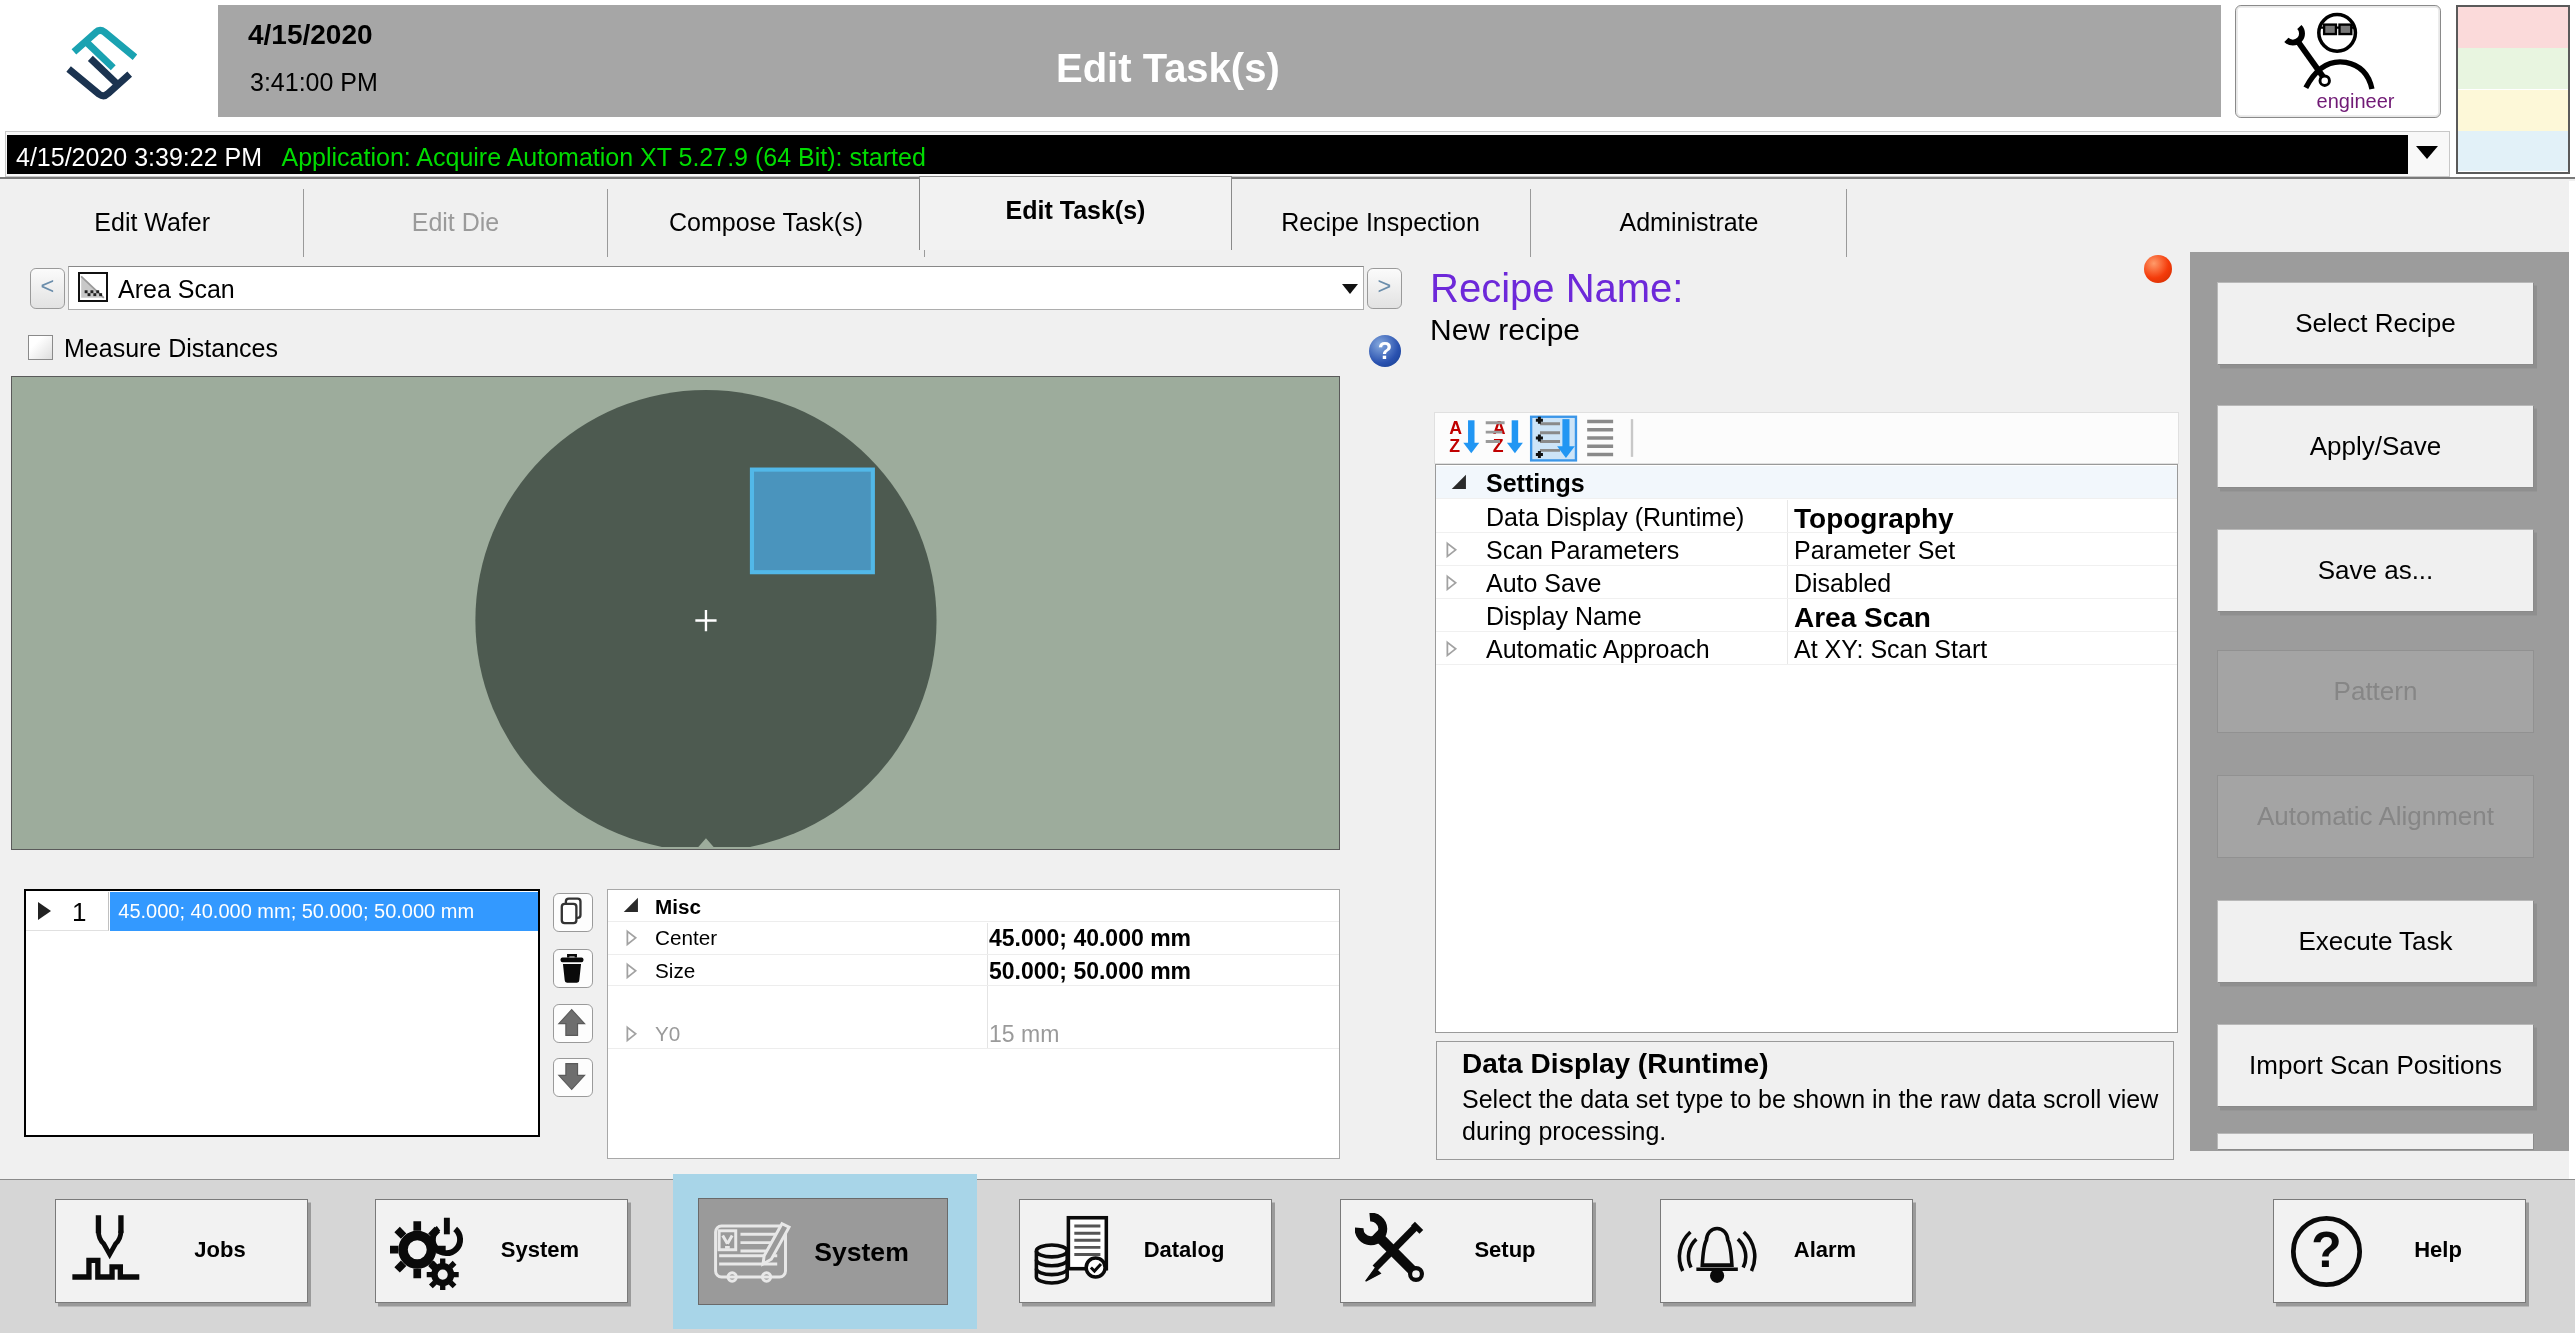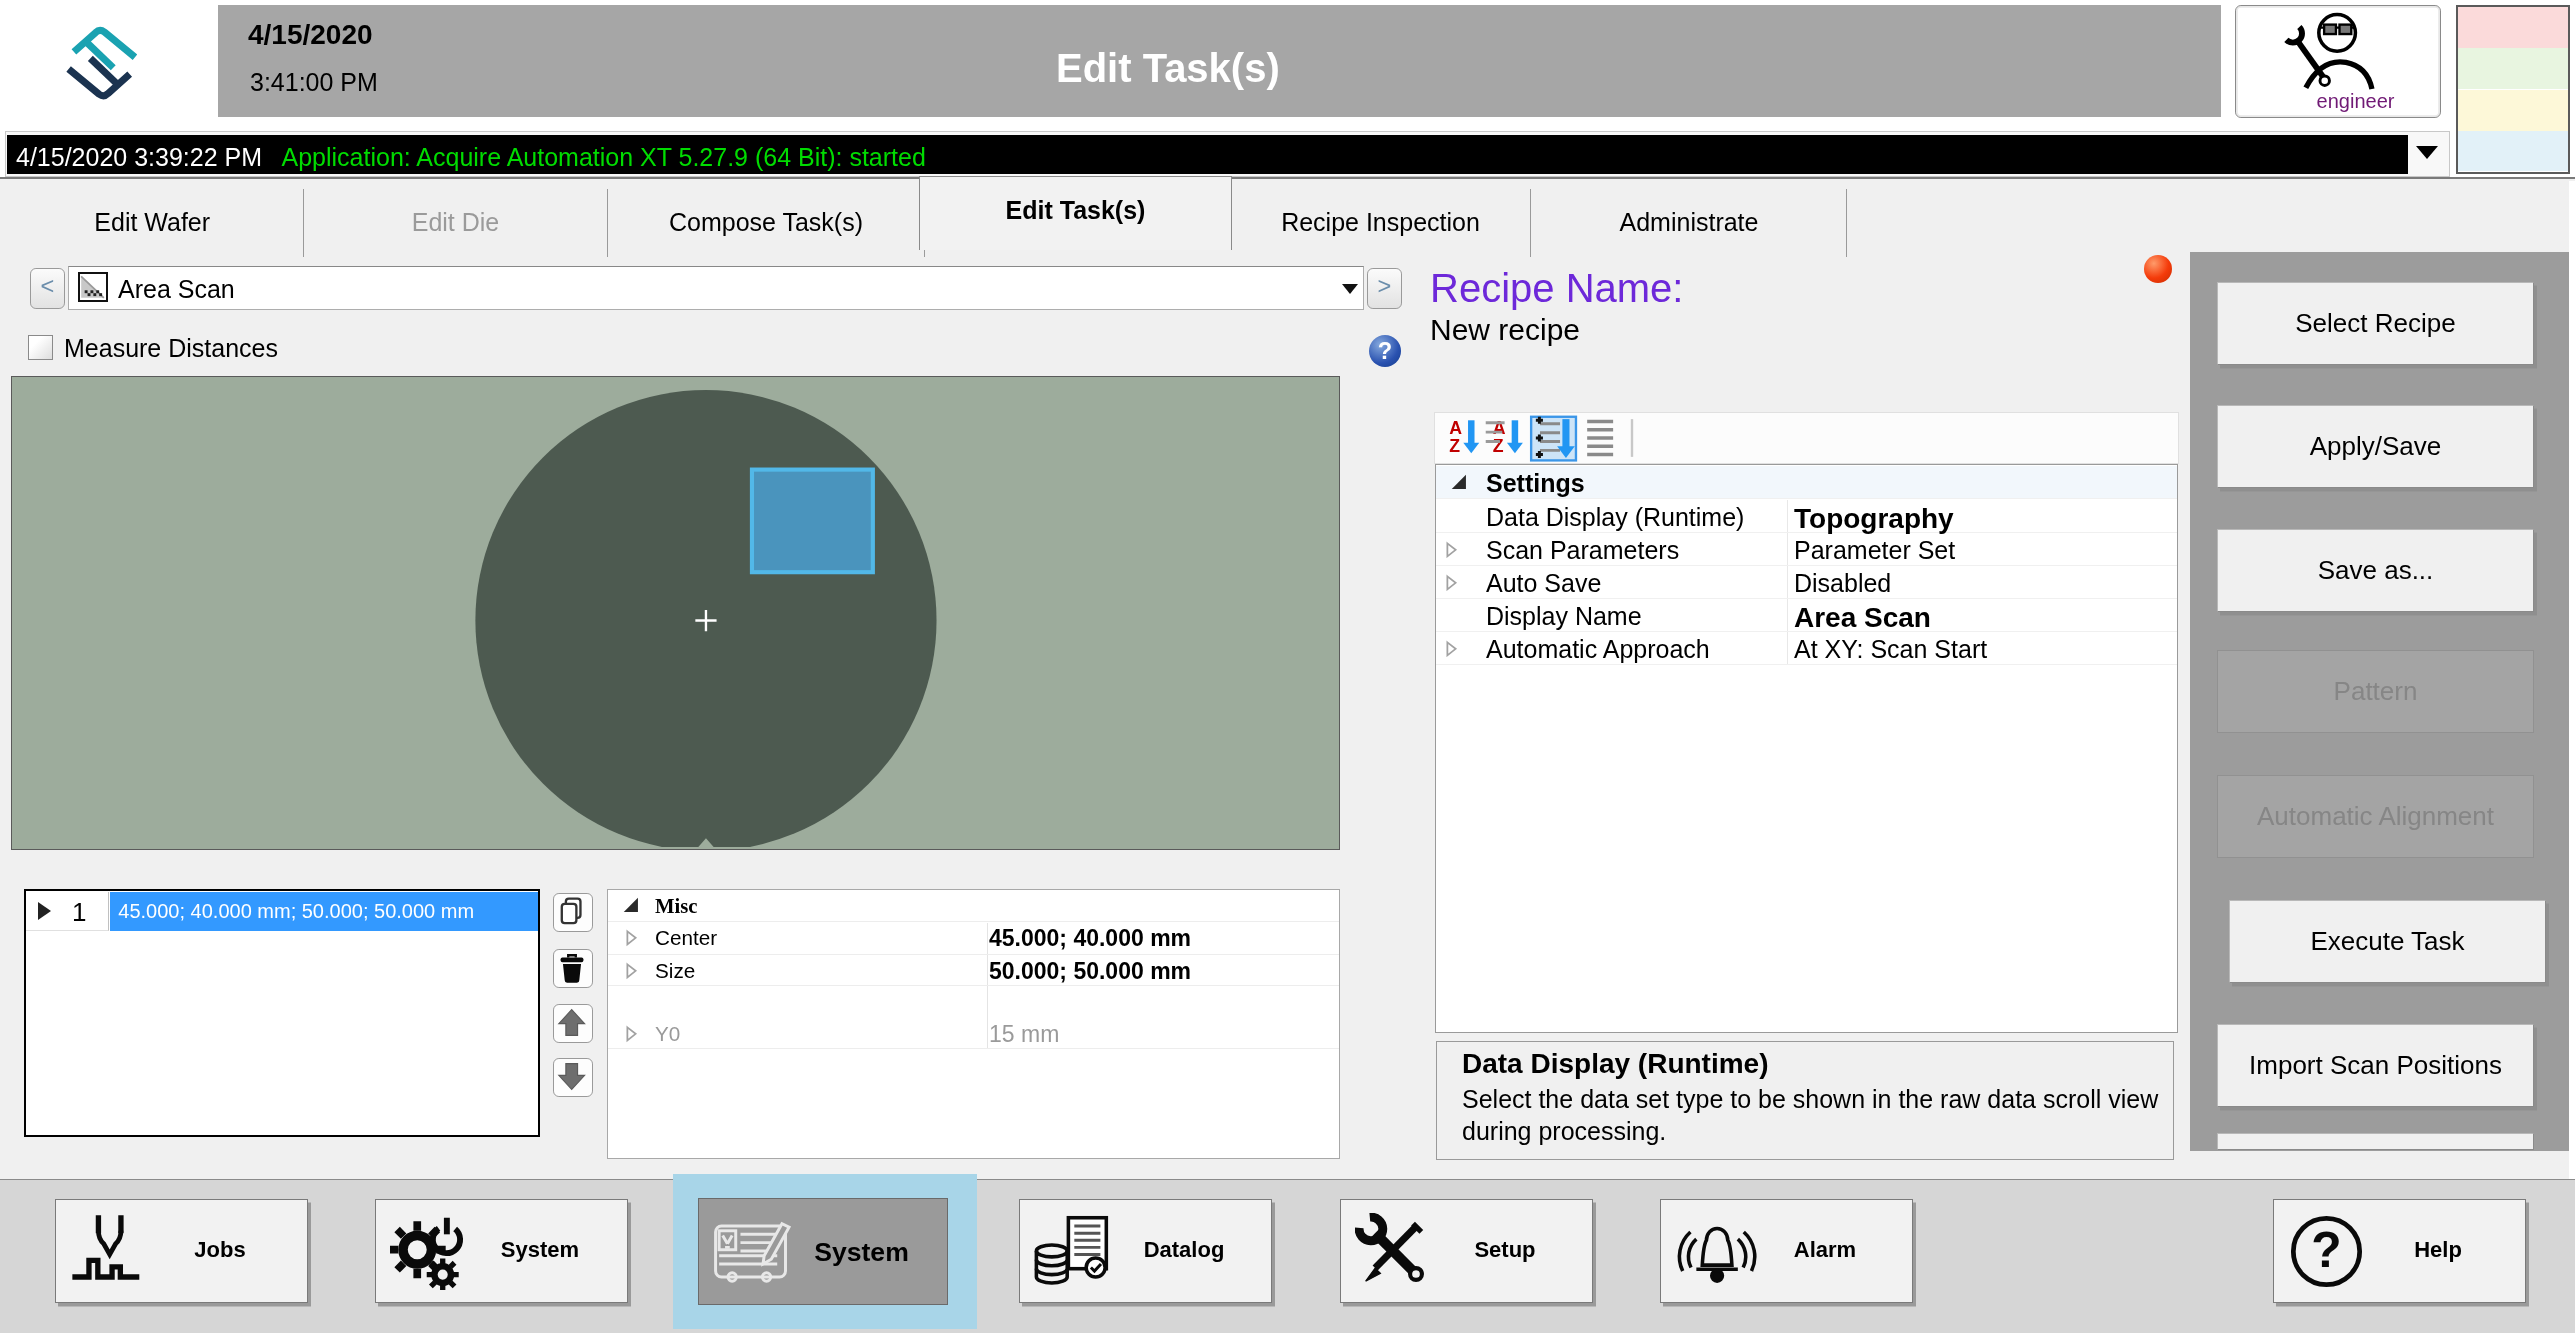--- a/index.html
+++ b/index.html
@@ -191,21 +191,21 @@
       <polygon points="30,52 52,28 40,28 40,8 20,8 20,28 8,28" fill="#6e6e6e" stroke="#5a5a5a" stroke-width="2"></polygon>
     </svg>
   </div>
 
   <div class="abs" id="lgrid"></div>
   <div class="abs" style="left:987px; top:923px; width:1.2px; height:125px; background:#e4e4e4;"></div>
   <div class="lrow" style="top:891px;">
       <svg style="position:absolute; left:14px; top:4.7px;" width="17.7" height="17.7" viewBox="0 0 30 30">
         <polygon points="27,3 27,27 3,27" fill="#2a2a2a"></polygon>
       </svg>
-      <div class="lab" style="font-weight:bold;font-family:Liberation Serif, serif;">Misc</div>
+      <div class="lab" style="font-weight:bold;">Misc</div>
     </div>
   <div class="lrow" style="top:922px; height:33px;">
       <svg class="cexp" width="13" height="17.7" viewBox="0 0 22 30">
         <polygon points="4,4 18,15 4,26" fill="#fff" stroke="#a2a2a2" stroke-width="3"></polygon>
       </svg>
       <div class="lab">Center</div>
       <div class="val" style="font-weight:bold;">45.000; 40.000 mm</div>
     </div>
   <div class="lrow" style="top:955px;text-decoration:underline;">
       <svg class="cexp" width="13" height="17.7" viewBox="0 0 22 30">
@@ -299,21 +299,21 @@
     <div class="t2">Select the data set type to be shown in the raw data scroll view<br>during processing.</div>
   </div>
 
   <div class="abs" id="sidebar"></div>
   <div class="abs" style="left:2569px; top:181px; width:7px; height:998px; background:#fff;"></div>
   <div class="sbar-btn" style="top:282px; line-height:80px;">Select Recipe</div>
   <div class="sbar-btn" style="top:405px; line-height:80px;">Apply/Save</div>
   <div class="sbar-btn" style="top:529px; line-height:80px;">Save as...</div>
   <div class="sbar-btn dis" style="top:650px; line-height:80px;">Pattern</div>
   <div class="sbar-btn dis" style="top:775px; line-height:80px;">Automatic Alignment</div>
-  <div class="sbar-btn" style="top:900px; line-height:80px;margin-left:12px;">Execute Task</div>
+  <div class="sbar-btn" style="top:900px; line-height:80px;">Execute Task</div>
   <div class="sbar-btn" style="top:1024px; line-height:80px;">Import Scan Positions</div>
   <div class="sbar-btn" style="top:1133px; height:17px; box-shadow:none;"></div>
 
   <div class="abs" id="bottombar"></div>
   <div class="abs" id="recipes-halo"></div>
   <div class="bbtn" style="left:55px;">
       <div class="lbl">Jobs</div>
     <svg class="bicon" width="77" height="77" viewBox="0 0 130 130">
         <g fill="none" stroke="#0a0a0a">
       <path d="M48,4 v30 M86,4 v30" stroke-width="9"></path>

